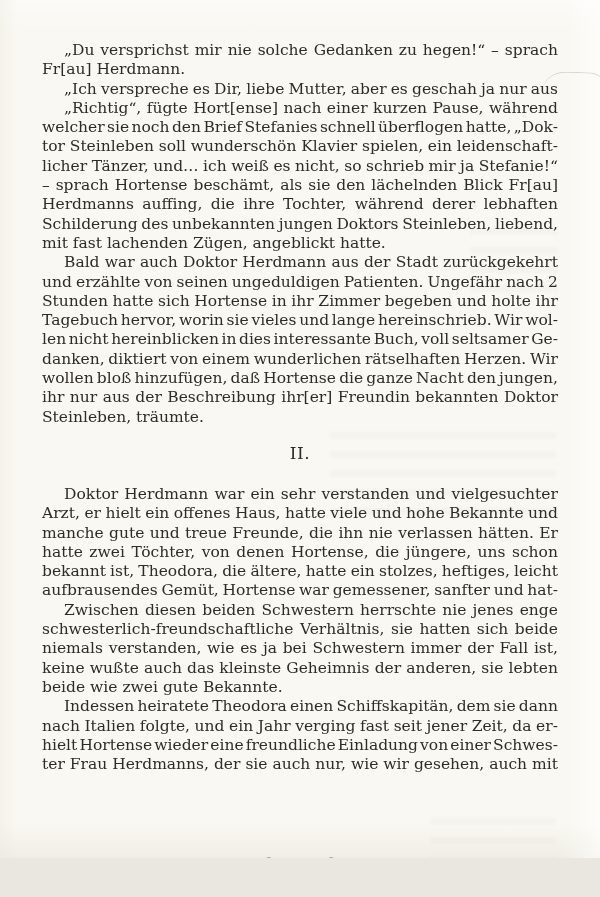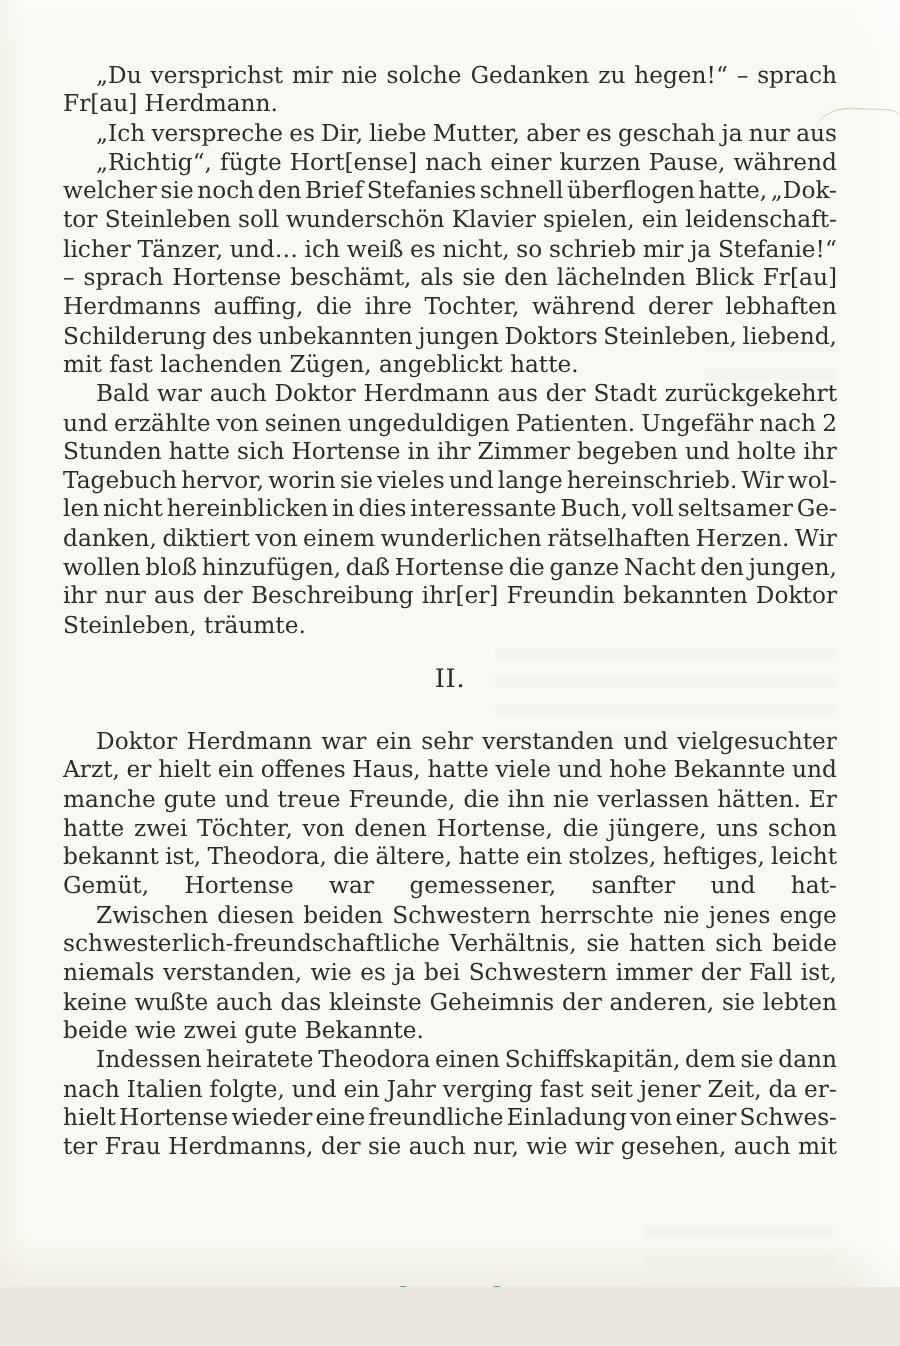--- a/index.html
+++ b/index.html
@@ -120,21 +120,21 @@
         <div class="line"><span>ihr</span><span>nur</span><span>aus</span><span>der</span><span>Beschreibung</span><span>ihr[er]</span><span>Freundin</span><span>bekannten</span><span>Doktor</span></div>
         <div class="line lastline">Steinleben, träumte.</div>
       </div>
       <div class="chapter-heading">II.</div>
       <div class="paragraph">
         <div class="line first"><span>Doktor</span><span>Herdmann</span><span>war</span><span>ein</span><span>sehr</span><span>verstanden</span><span>und</span><span>vielgesuchter</span></div>
         <div class="line"><span>Arzt,</span><span>er</span><span>hielt</span><span>ein</span><span>offenes</span><span>Haus,</span><span>hatte</span><span>viele</span><span>und</span><span>hohe</span><span>Bekannte</span><span>und</span></div>
         <div class="line"><span>manche</span><span>gute</span><span>und</span><span>treue</span><span>Freunde,</span><span>die</span><span>ihn</span><span>nie</span><span>verlassen</span><span>hätten.</span><span>Er</span></div>
         <div class="line"><span>hatte</span><span>zwei</span><span>Töchter,</span><span>von</span><span>denen</span><span>Hortense,</span><span>die</span><span>jüngere,</span><span>uns</span><span>schon</span></div>
         <div class="line"><span>bekannt</span><span>ist,</span><span>Theodora,</span><span>die</span><span>ältere,</span><span>hatte</span><span>ein</span><span>stolzes,</span><span>heftiges,</span><span>leicht</span></div>
-        <div class="line"><span>Gemüt,</span><span>Hortense</span><span>war</span><span>gemessener,</span><span>sanfter</span><span>und</span><span>hat-</span></div>
+        <div class="line"><span>aufbrausendes</span><span>Gemüt,</span><span>Hortense</span><span>war</span><span>gemessener,</span><span>sanfter</span><span>und</span><span>hat-</span></div>
       </div>
       <div class="paragraph">
         <div class="line first"><span>Zwischen</span><span>diesen</span><span>beiden</span><span>Schwestern</span><span>herrschte</span><span>nie</span><span>jenes</span><span>enge</span></div>
         <div class="line"><span>schwesterlich-freundschaftliche</span><span>Verhältnis,</span><span>sie</span><span>hatten</span><span>sich</span><span>beide</span></div>
         <div class="line"><span>niemals</span><span>verstanden,</span><span>wie</span><span>es</span><span>ja</span><span>bei</span><span>Schwestern</span><span>immer</span><span>der</span><span>Fall</span><span>ist,</span></div>
         <div class="line"><span>keine</span><span>wußte</span><span>auch</span><span>das</span><span>kleinste</span><span>Geheimnis</span><span>der</span><span>anderen,</span><span>sie</span><span>lebten</span></div>
         <div class="line lastline">beide wie zwei gute Bekannte.</div>
       </div>
       <div class="paragraph">
         <div class="line first"><span>Indessen</span><span>heiratete</span><span>Theodora</span><span>einen</span><span>Schiffskapitän,</span><span>dem</span><span>sie</span><span>dann</span></div>

